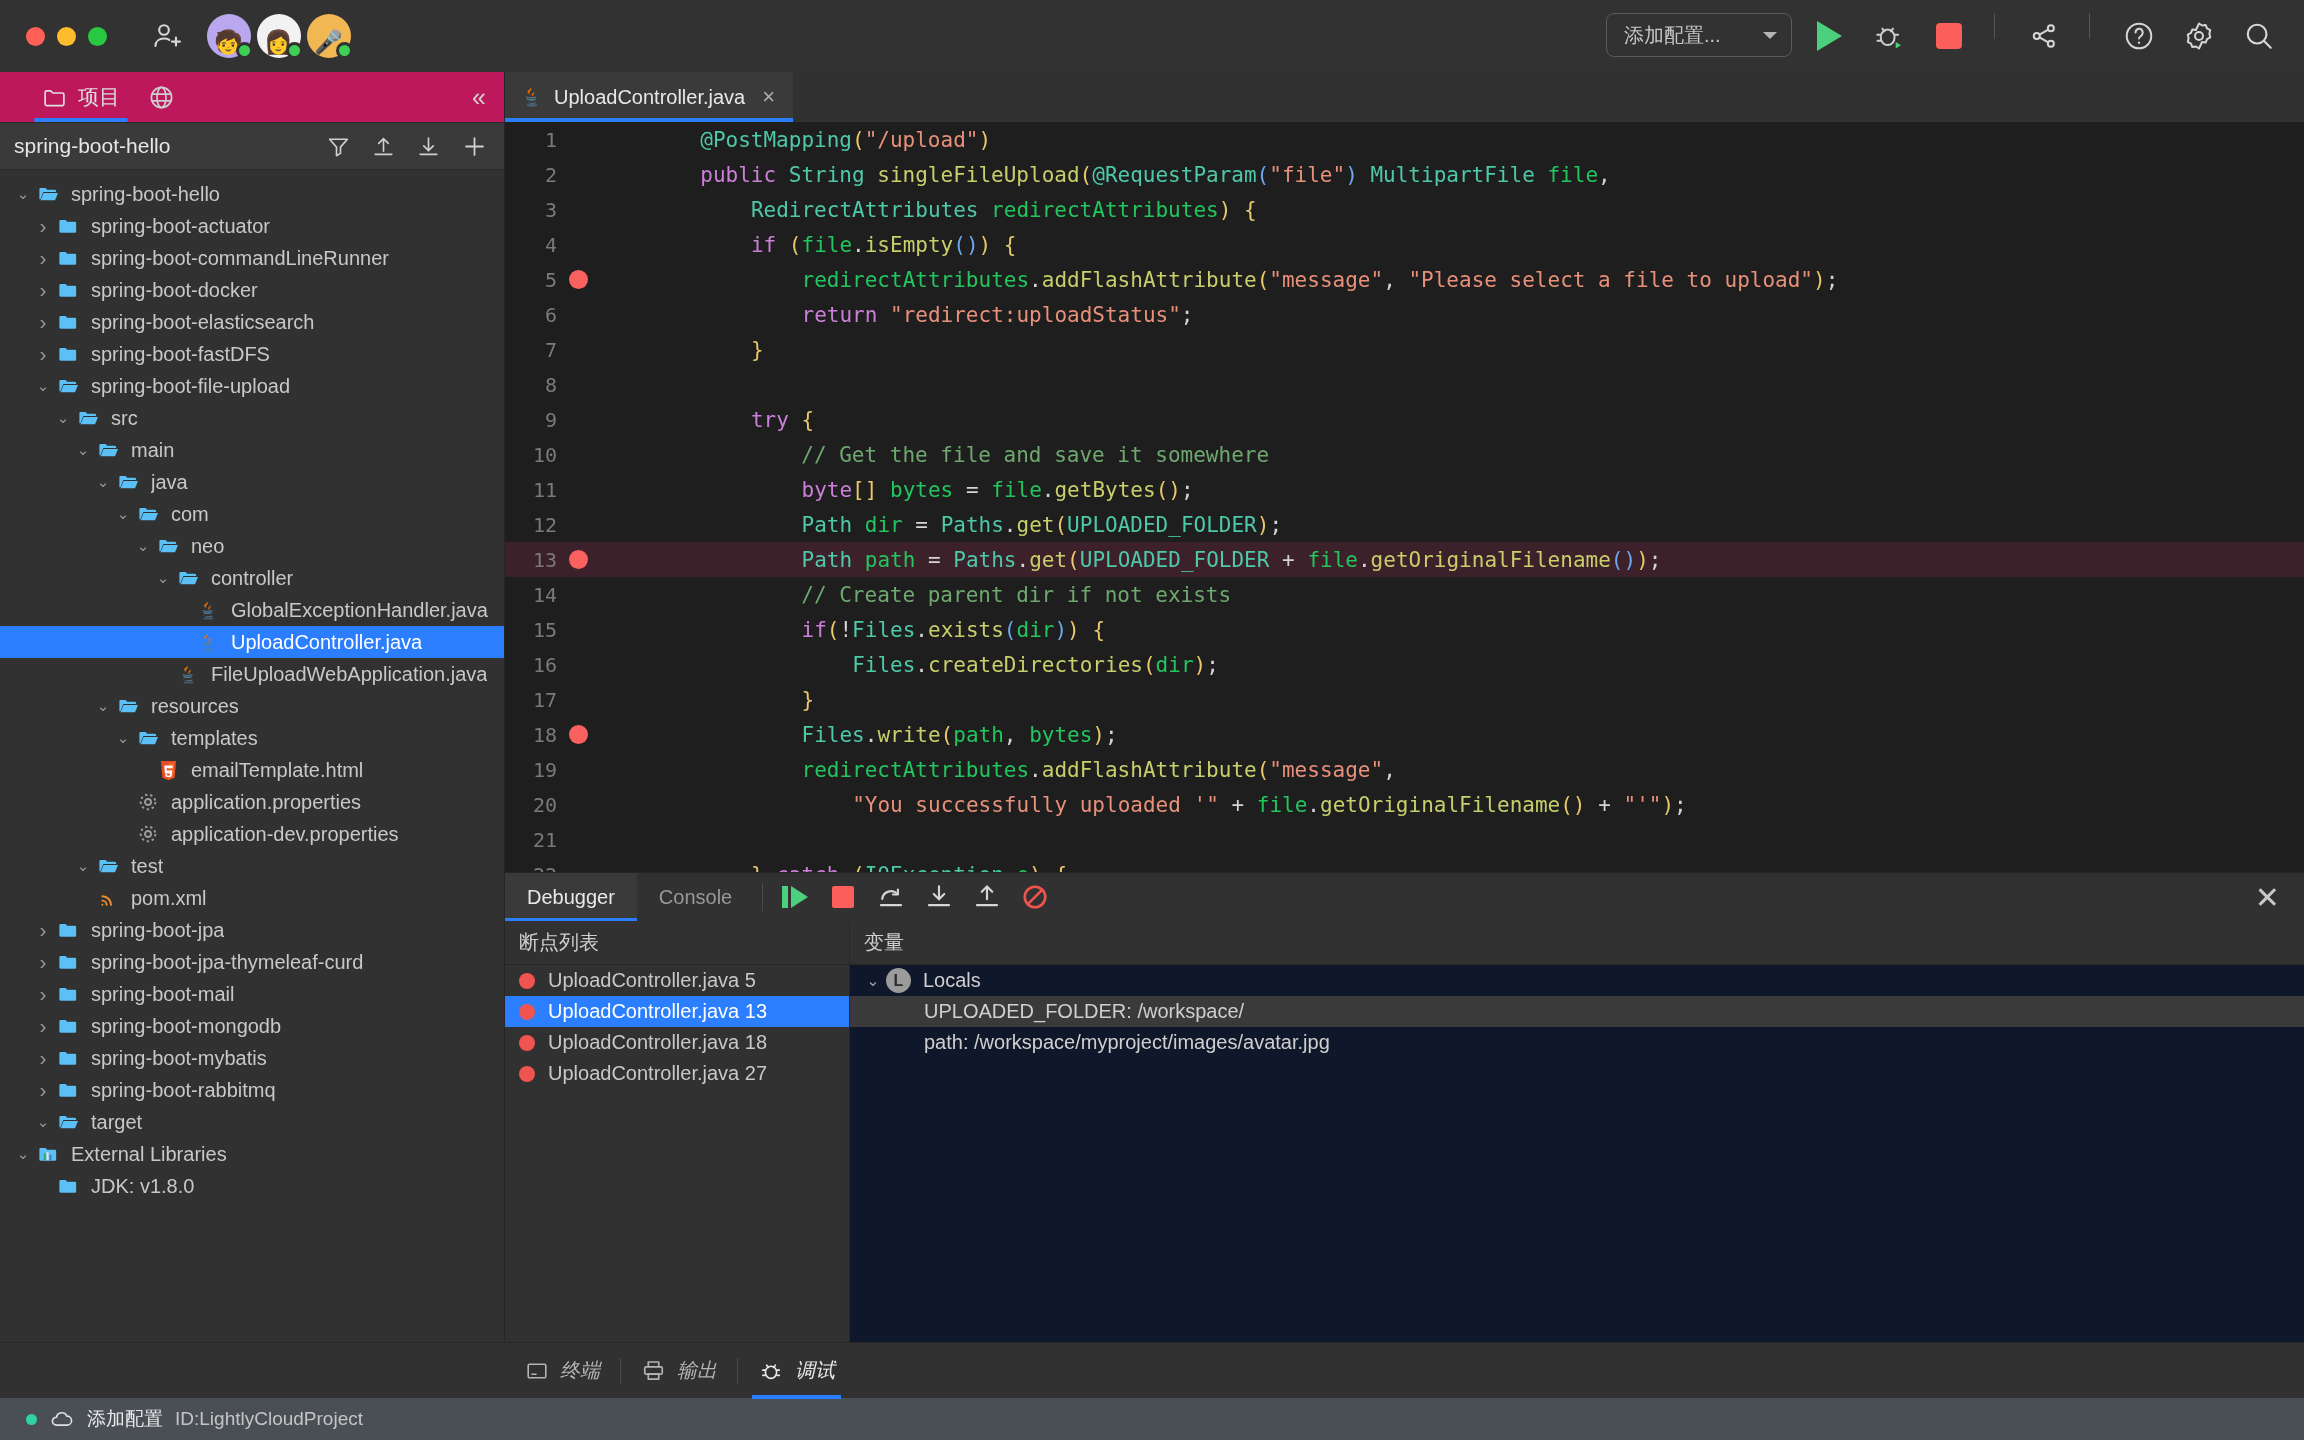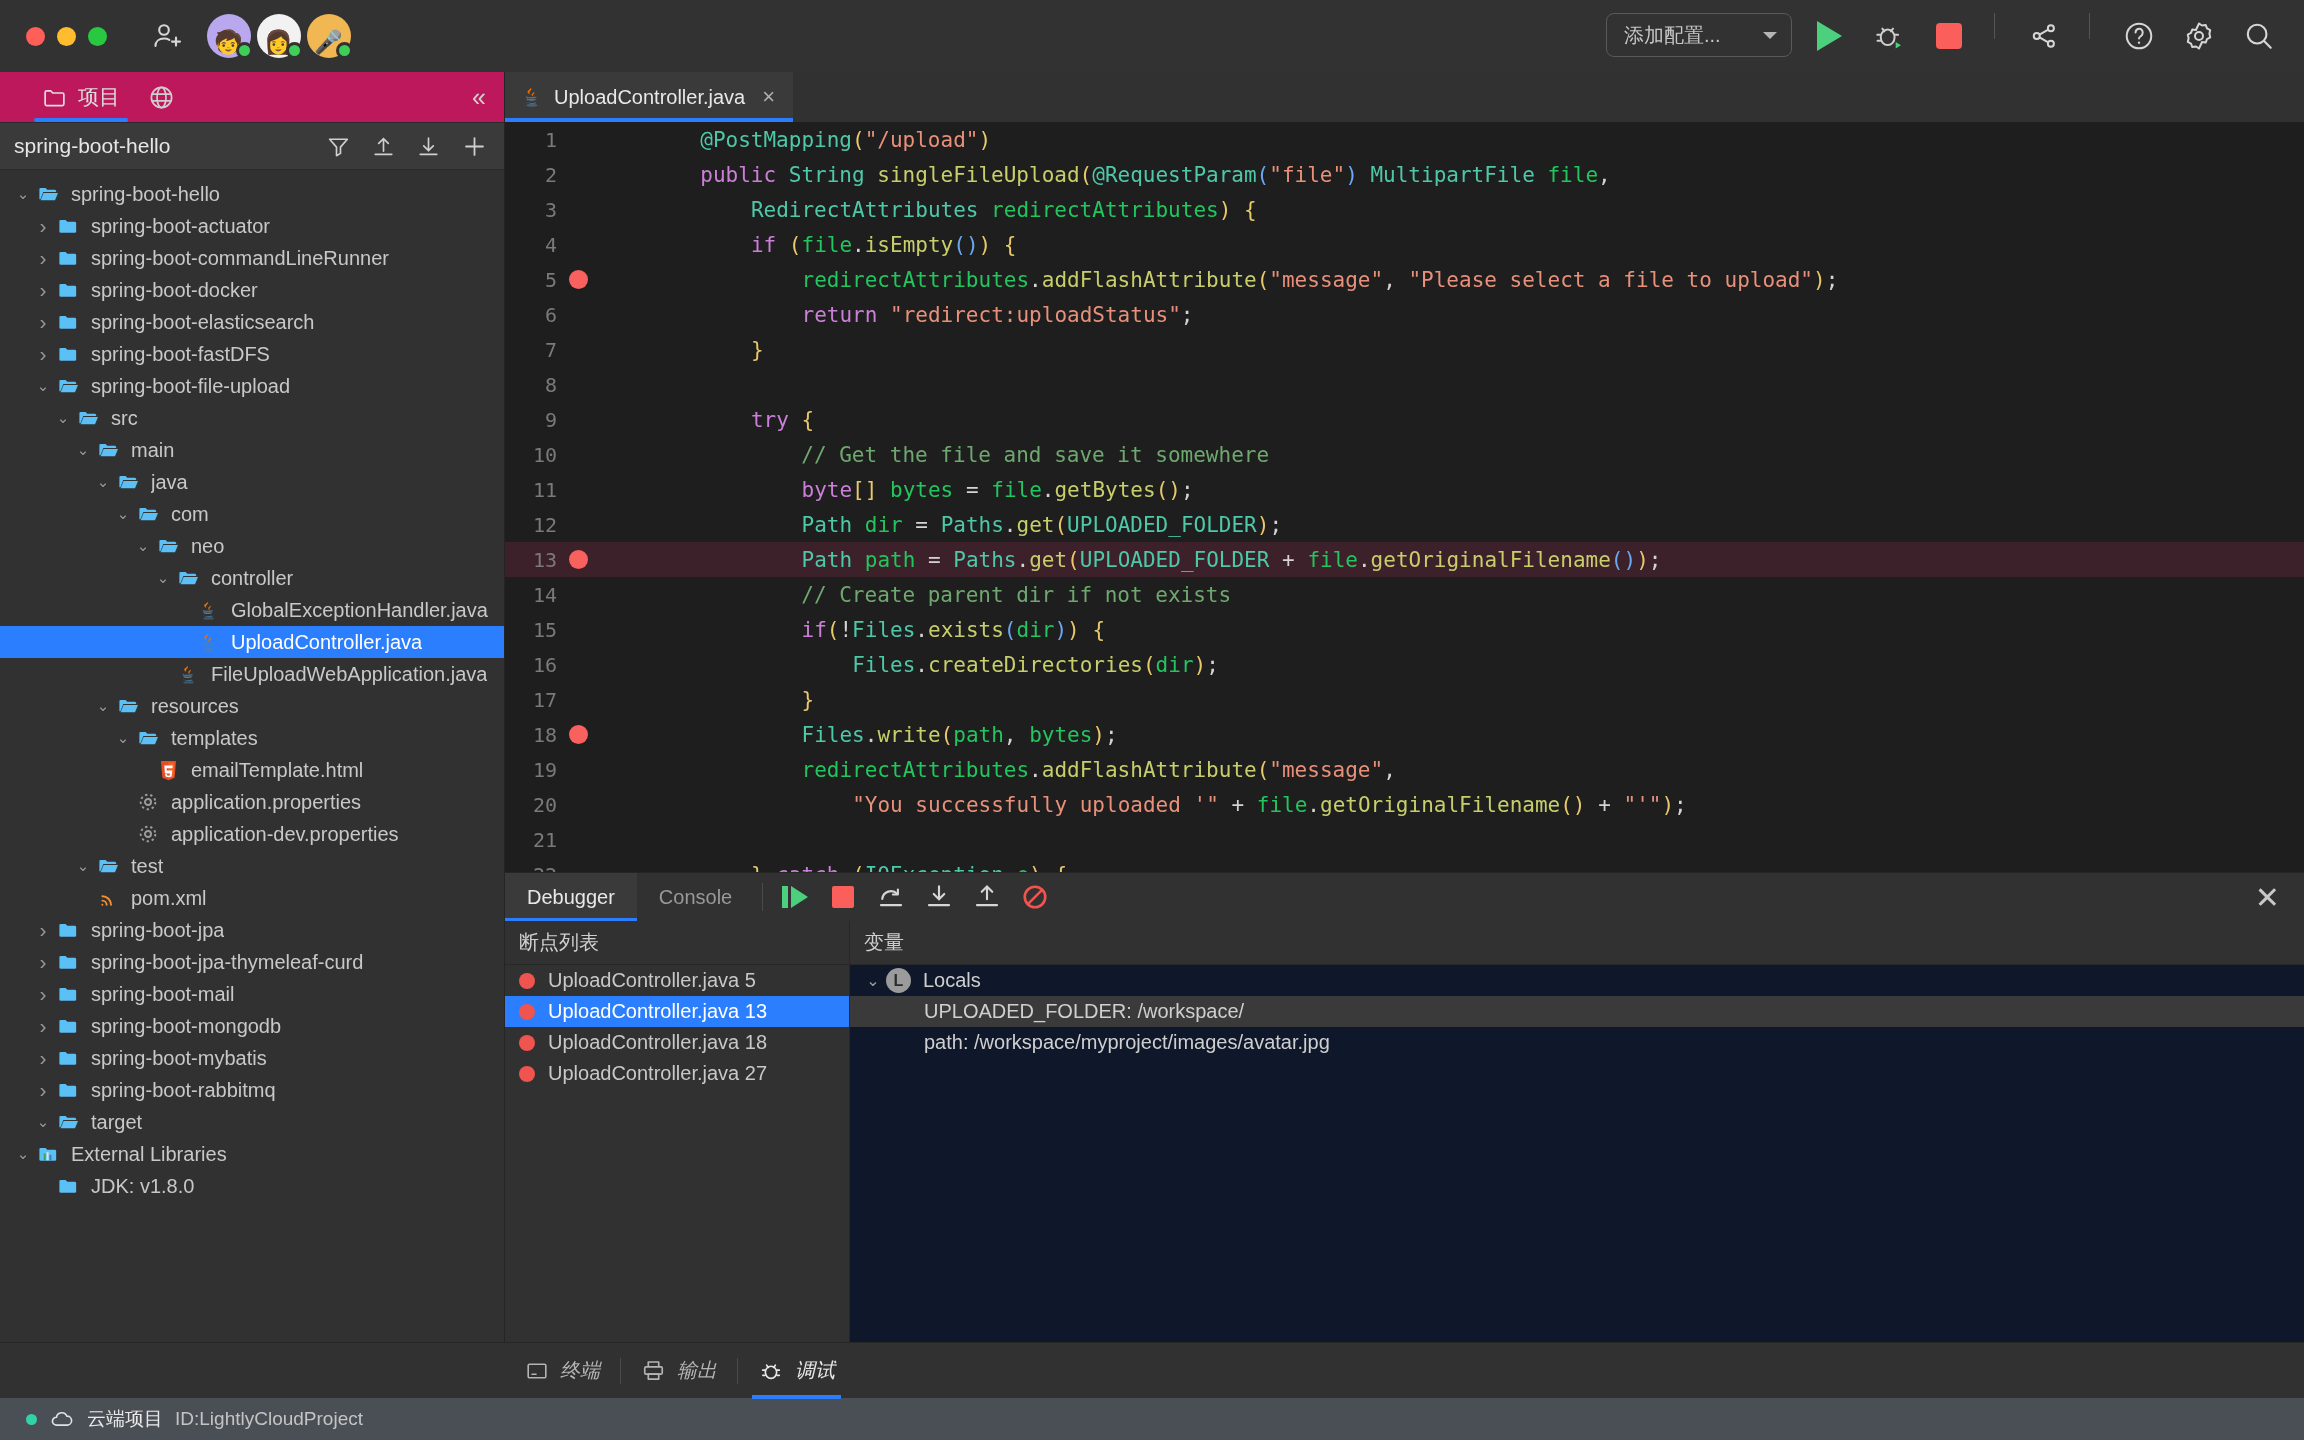--- a/index.html
+++ b/index.html
@@ -751,16 +751,16 @@
     </div>
   </div>
 
   <div class="status">
     <span class="sdot"></span>
     <span>
       <svg width="26" height="26" viewBox="0 0 24 24" fill="none" stroke="#e2e2e2" stroke-width="1.5" stroke-linejoin="round">
         <path d="M6.6 17.6a3.6 3.6 0 01.3-7.2 5 5 0 019.6-1 3.9 3.9 0 01.5 8.2z"></path>
       </svg>
     </span>
-    <span class="stext">云端项目</span>
+    <span class="stext">添加配置</span>
     <span class="stext2">ID:LightlyCloudProject</span>
   </div>
 </div>
 
 </body></html>

